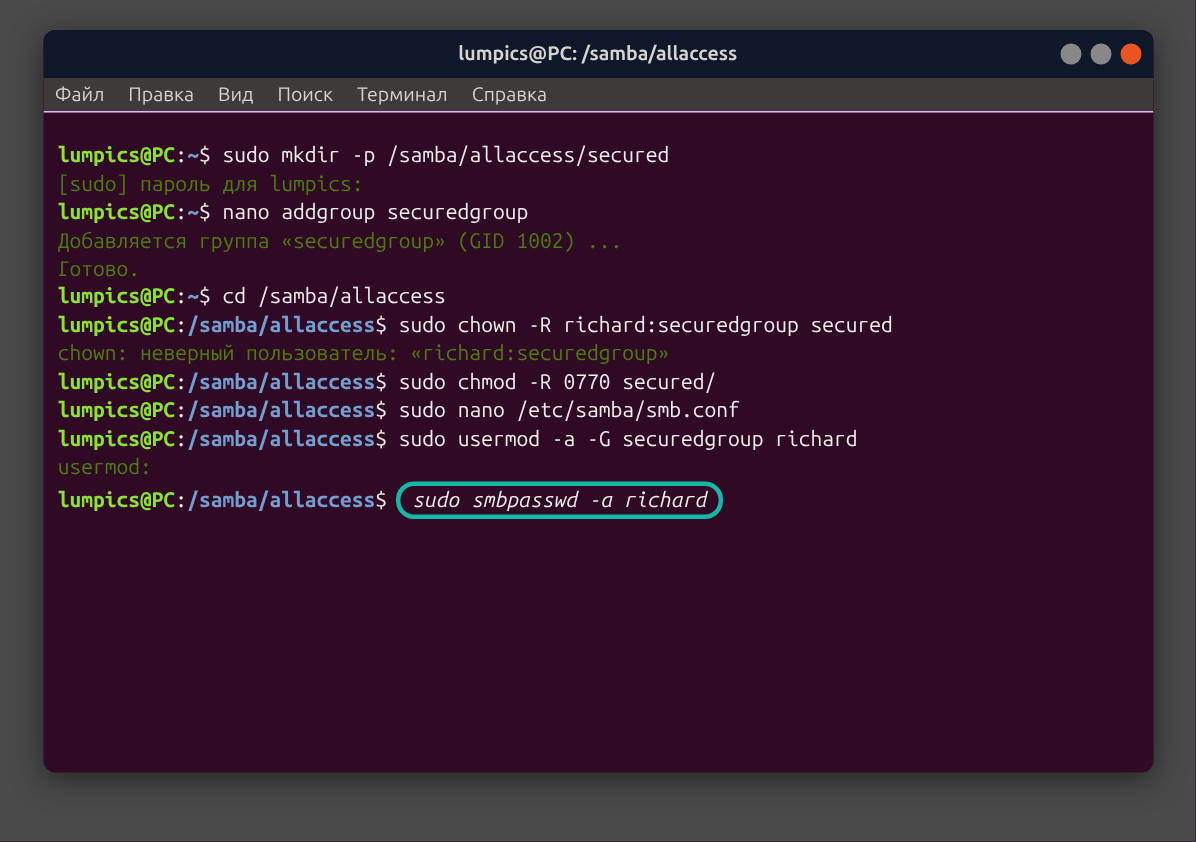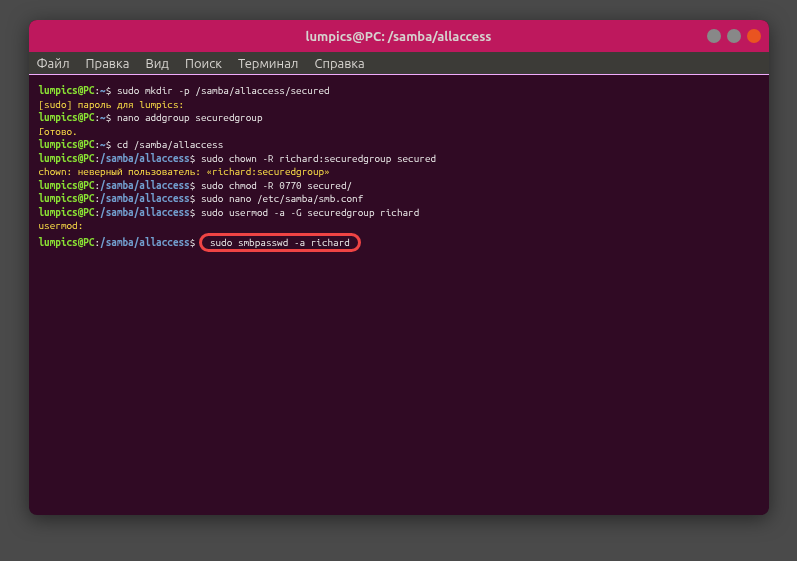--- a/index.html
+++ b/index.html
@@ -18,21 +18,21 @@
       height: 561px;
     }
     .terminal-window {
       background: #300a24;
       border-radius: 8px;
       overflow: hidden;
       width: 740px;
       box-shadow: 0 4px 20px rgba(0,0,0,0.5);
     }
     .titlebar {
-      background: #be185d;
+      background: #0f172a;
       height: 32px;
       display: flex;
       align-items: center;
       justify-content: center;
       position: relative;
       color: #d6d3cf;
       font-family: Ubuntu, sans-serif;
       font-size: 13px;
       font-weight: bold;
     }
@@ -62,41 +62,42 @@
       gap: 16px;
       font-family: Ubuntu, sans-serif;
       font-size: 13px;
       color: #d6d3cf;
       border-bottom: 1px solid #f0abfc;
     }
     .menu-item {
       cursor: pointer;
     }
     .terminal-content {
-      padding: 9px 10px;
-      font-size: 10px;
+      padding: 19px 10px;
+      font-size: 14px;
       line-height: 1.35;
       color: #eeeeec;
       min-height: 440px;
     }
     .line {
       white-space: pre-wrap;
       word-break: break-all;
     }
     .prompt-user { color: #8ae234; font-weight: bold; }
     .prompt-path { color: #729fcf; font-weight: bold; }
     .prompt-sym { color: #eeeeec; }
     .cmd-text { color: #eeeeec; }
-    .output-text { color: #fde047; }
+    .output-text { color: #4d7c0f; }
     .highlight-box {
       display: inline-block;
-      border: 3px solid #ef4444;
+      border: 3px solid #14b8a6;
       border-radius: 12px;
       padding: 0 8px;
       margin-left: -2px;
+      font-style: italic;
     }
   </style>
 </head>
 <body>
 
 <div class="terminal-window">
   <div class="titlebar">
     <span>lumpics@PC: /samba/allaccess</span>
     <div class="window-controls">
       <div class="window-btn btn-min"></div>
@@ -109,20 +110,21 @@
     <span class="menu-item">Правка</span>
     <span class="menu-item">Вид</span>
     <span class="menu-item">Поиск</span>
     <span class="menu-item">Терминал</span>
     <span class="menu-item">Справка</span>
   </div>
   <div class="terminal-content">
     <div class="line"><span class="prompt-user">lumpics@PC</span><span class="prompt-sym">:</span><span class="prompt-path">~</span><span class="prompt-sym">$ </span><span class="cmd-text">sudo mkdir -p /samba/allaccess/secured</span></div>
     <div class="line output-text">[sudo] пароль для lumpics:</div>
     <div class="line"><span class="prompt-user">lumpics@PC</span><span class="prompt-sym">:</span><span class="prompt-path">~</span><span class="prompt-sym">$ </span><span class="cmd-text">nano addgroup securedgroup</span></div>
+    <div class="line output-text">Добавляется группа «securedgroup» (GID 1002) ...</div>
     <div class="line output-text">Готово.</div>
     <div class="line"><span class="prompt-user">lumpics@PC</span><span class="prompt-sym">:</span><span class="prompt-path">~</span><span class="prompt-sym">$ </span><span class="cmd-text">cd /samba/allaccess</span></div>
     <div class="line"><span class="prompt-user">lumpics@PC</span><span class="prompt-sym">:</span><span class="prompt-path">/samba/allaccess</span><span class="prompt-sym">$ </span><span class="cmd-text">sudo chown -R richard:securedgroup secured</span></div>
     <div class="line output-text">chown: неверный пользователь: «richard:securedgroup»</div>
     <div class="line"><span class="prompt-user">lumpics@PC</span><span class="prompt-sym">:</span><span class="prompt-path">/samba/allaccess</span><span class="prompt-sym">$ </span><span class="cmd-text">sudo chmod -R 0770 secured/</span></div>
     <div class="line"><span class="prompt-user">lumpics@PC</span><span class="prompt-sym">:</span><span class="prompt-path">/samba/allaccess</span><span class="prompt-sym">$ </span><span class="cmd-text">sudo nano /etc/samba/smb.conf</span></div>
     <div class="line"><span class="prompt-user">lumpics@PC</span><span class="prompt-sym">:</span><span class="prompt-path">/samba/allaccess</span><span class="prompt-sym">$ </span><span class="cmd-text">sudo usermod -a -G securedgroup richard</span></div>
     <div class="line output-text">usermod:</div>
     <div class="line"><span class="prompt-user">lumpics@PC</span><span class="prompt-sym">:</span><span class="prompt-path">/samba/allaccess</span><span class="prompt-sym">$ </span><span class="highlight-box"><span class="cmd-text">sudo smbpasswd -a richard</span></span></div>
   </div>

